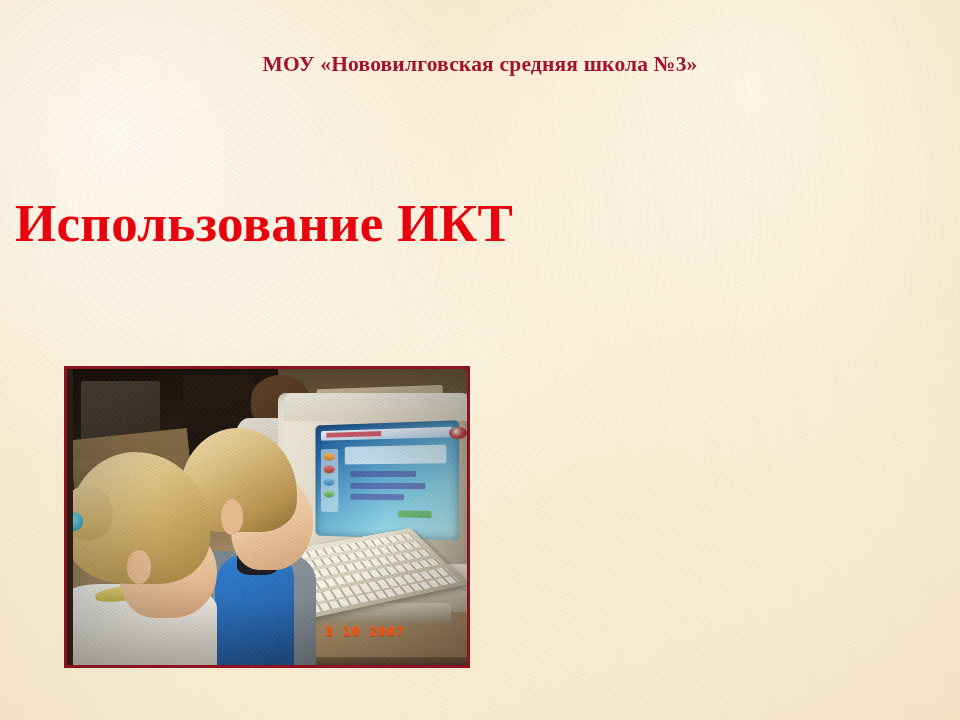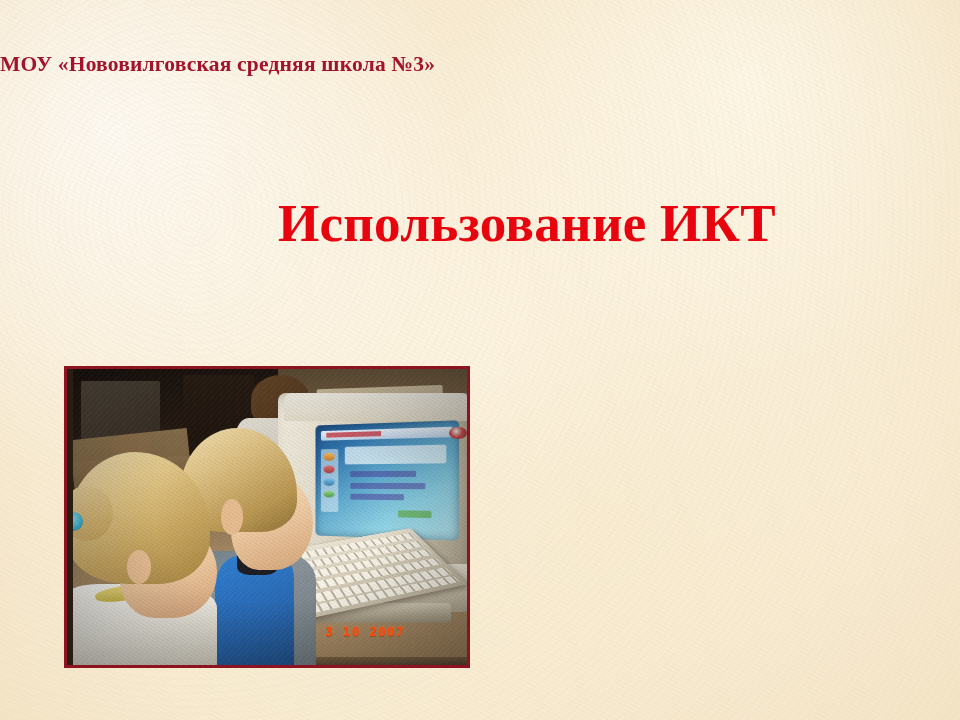--- a/index.html
+++ b/index.html
@@ -41,35 +41,36 @@
       repeating-linear-gradient(-63deg, rgba(233,215,182,0.26) 0px, rgba(233,215,182,0.26) 1px, rgba(255,255,255,0) 1px, rgba(255,255,255,0) 5px),
       repeating-radial-gradient(circle at 20% 30%, rgba(220,198,158,0.16) 0px, rgba(220,198,158,0.16) 2px, rgba(255,255,255,0) 2px, rgba(255,255,255,0) 7px);
   }
 
   
   .school-header {
     position: absolute;
     top: 52px;
     left: 0;
     width: 960px;
+    text-align: center;
     font-size: 21.5px;
     font-weight: bold;
     letter-spacing: 0.2px;
     color: #a3132b;
     z-index: 3;
     white-space: nowrap;
   }
 
   
   .main-title {
     position: absolute;
     top: 192px;
-    left: 4px;
+    left: 15px;
     width: 772px;
-    text-align: right;
+    text-align: left;
     z-index: 3;
   }
   .title-line {
     display: block;
     color: #e8040e;
     font-weight: bold;
     font-size: 53px;
     line-height: 63px;
     letter-spacing: 0.3px;
     white-space: nowrap;

